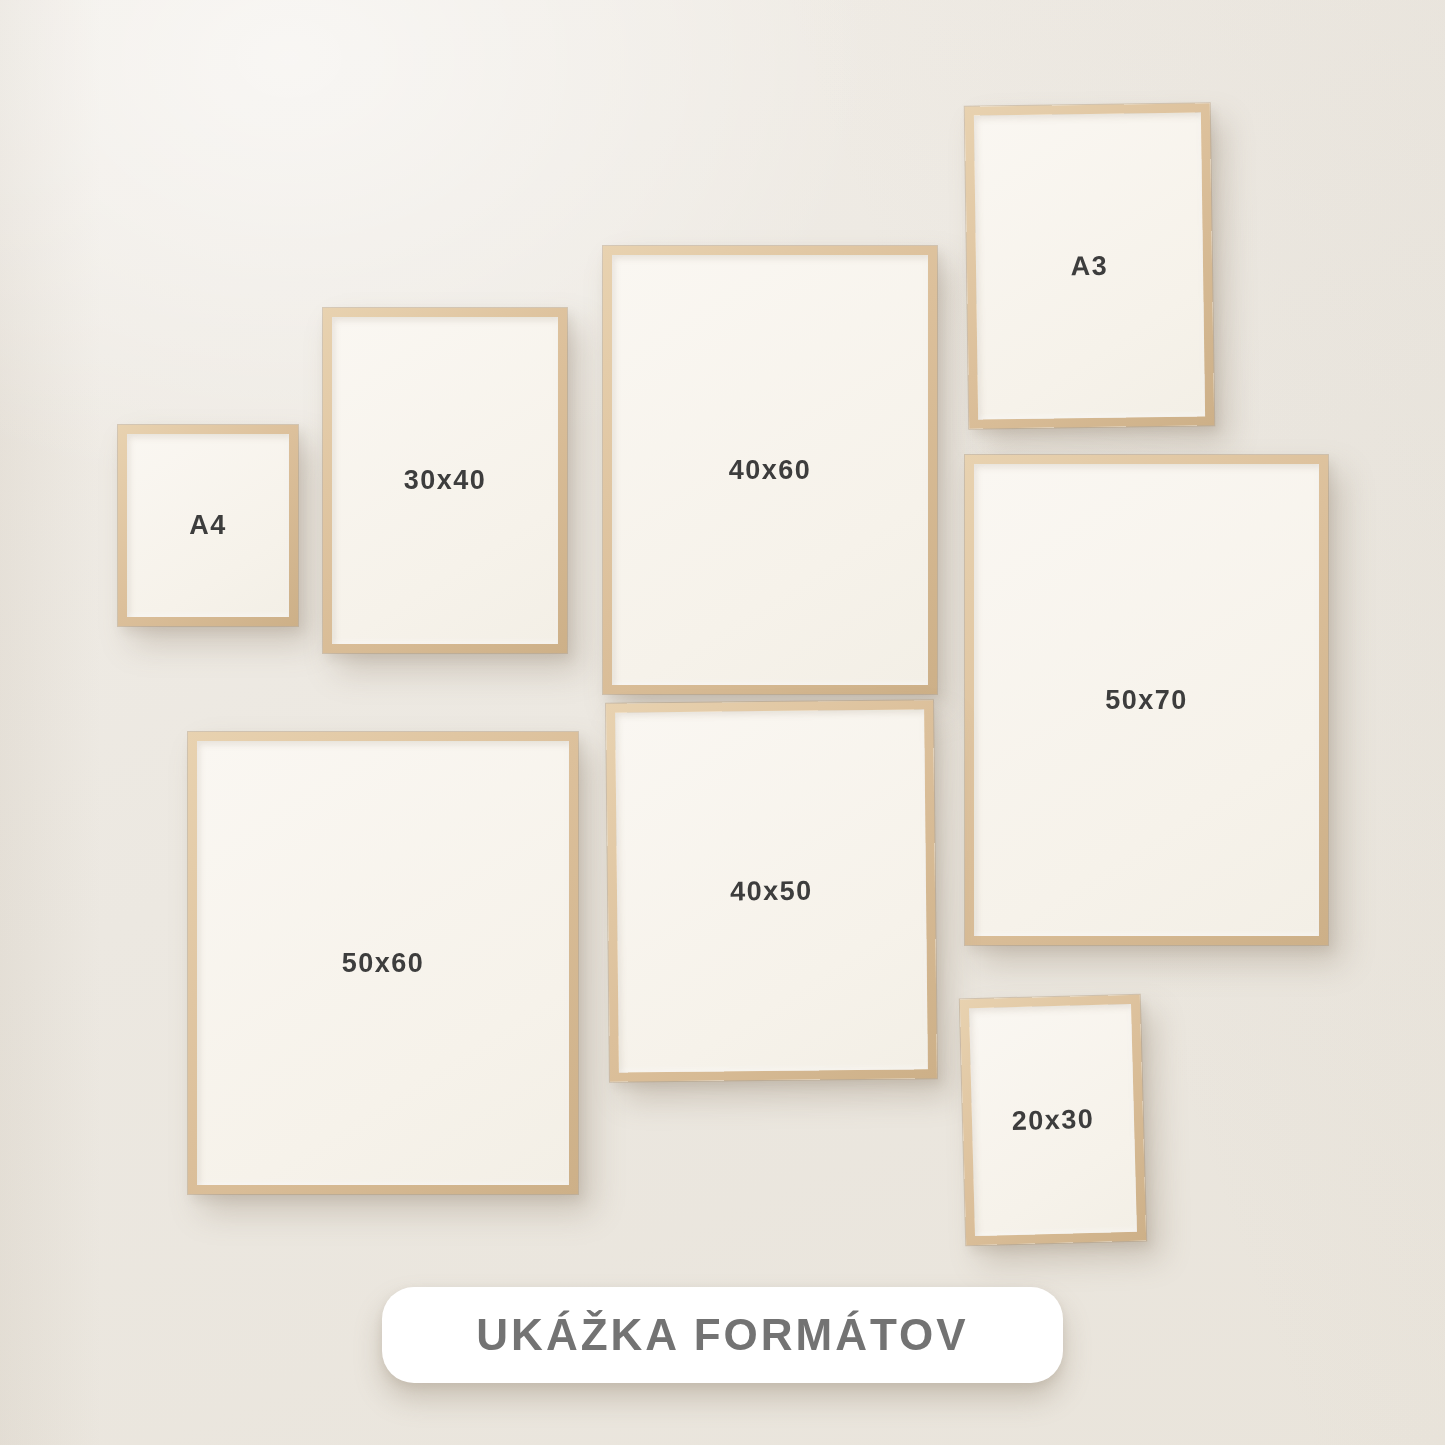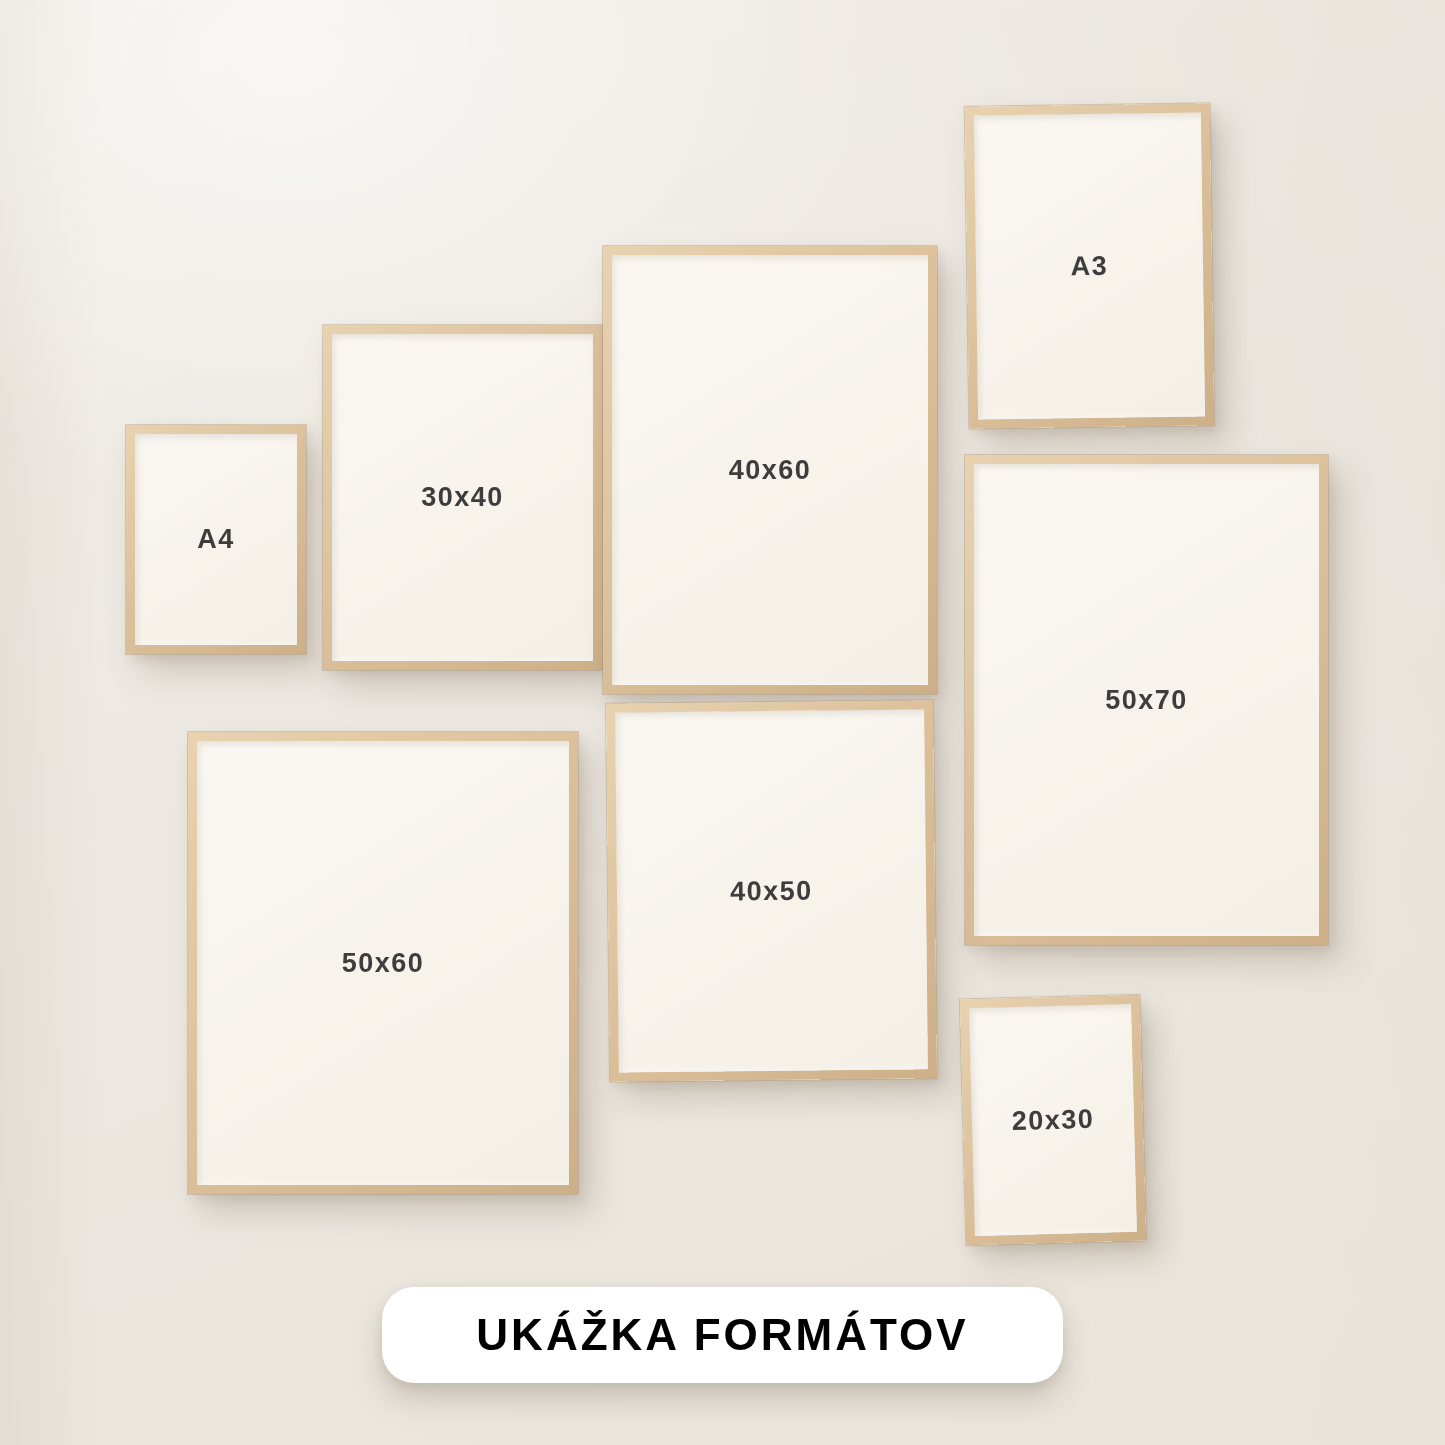--- a/index.html
+++ b/index.html
@@ -42,22 +42,22 @@
       inset 2px 3px 7px rgba(124,104,78,0.16),
       inset -1px -2px 5px rgba(255,255,255,0.65);
   }
   .size-label {
     font-size: 27px;
     font-weight: 700;
     letter-spacing: 1.5px;
     color: #3d3d3d;
   }
   
-  .f-a4    { left: 118px; top: 425px; width: 180px; height: 229px; margin-left: 8px; }
-  .f-30x40 { left: 323px; top: 325px; width: 279px; height: 345px; text-align: center; }
+  .f-a4    { left: 118px; top: 425px; width: 180px; height: 201px; }
+  .f-30x40 { left: 323px; top: 308px; width: 244px; height: 345px; text-align: center; }
   .f-40x60 { left: 603px; top: 222px; width: 334px; height: 448px; margin-top: 24px; }
   .f-a3    { left: 967px; top: 105px; width: 245px; height: 322px; transform: rotate(-0.8deg); }
   .f-50x70 { left: 965px; top: 455px; width: 363px; height: 490px; }
   .f-50x60 { left: 188px; top: 732px; width: 390px; height: 462px; }
   .f-40x50 { left: 608px; top: 702px; width: 327px; height: 378px; transform: rotate(-0.6deg); }
   .f-20x30 { left: 963px; top: 997px; width: 180px; height: 246px; transform: rotate(-1.5deg); }
   
   .banner {
     position: absolute;
     left: 382px;
@@ -70,21 +70,21 @@
     align-items: center;
     justify-content: center;
     box-shadow:
       0 16px 28px rgba(138,121,99,0.32),
       0 4px 8px rgba(138,121,99,0.14);
   }
   .banner span {
     font-size: 44px;
     font-weight: 700;
     letter-spacing: 3px;
-    color: #000000;
+    color: #737373;
     white-space: nowrap;
   }
 </style>
 </head>
 <body>
 
 <div class="stage">
 
   <div class="frame f-a4">
     <div class="paper">

